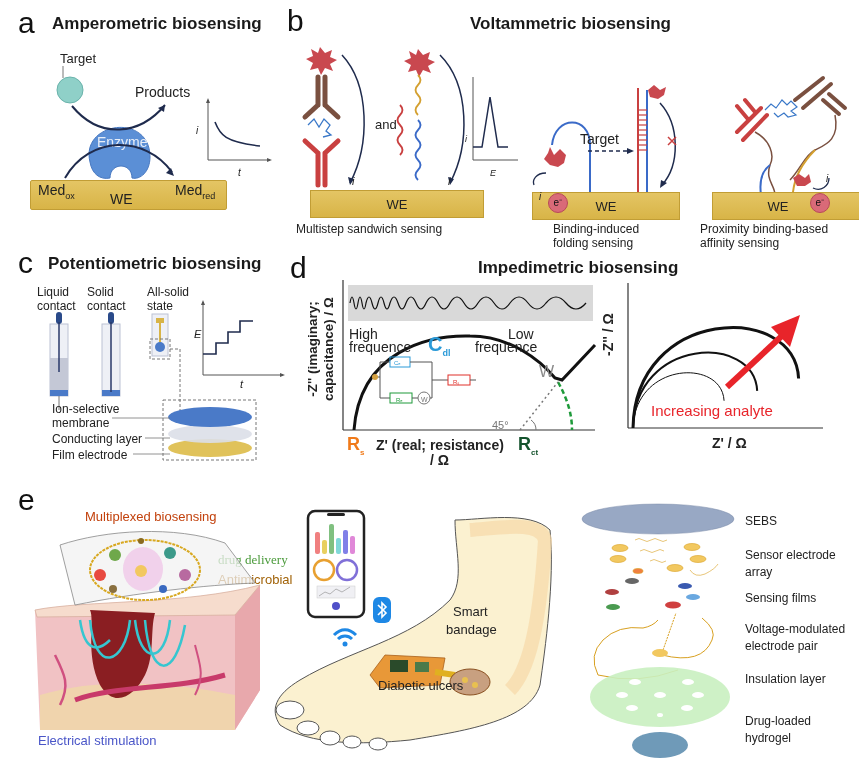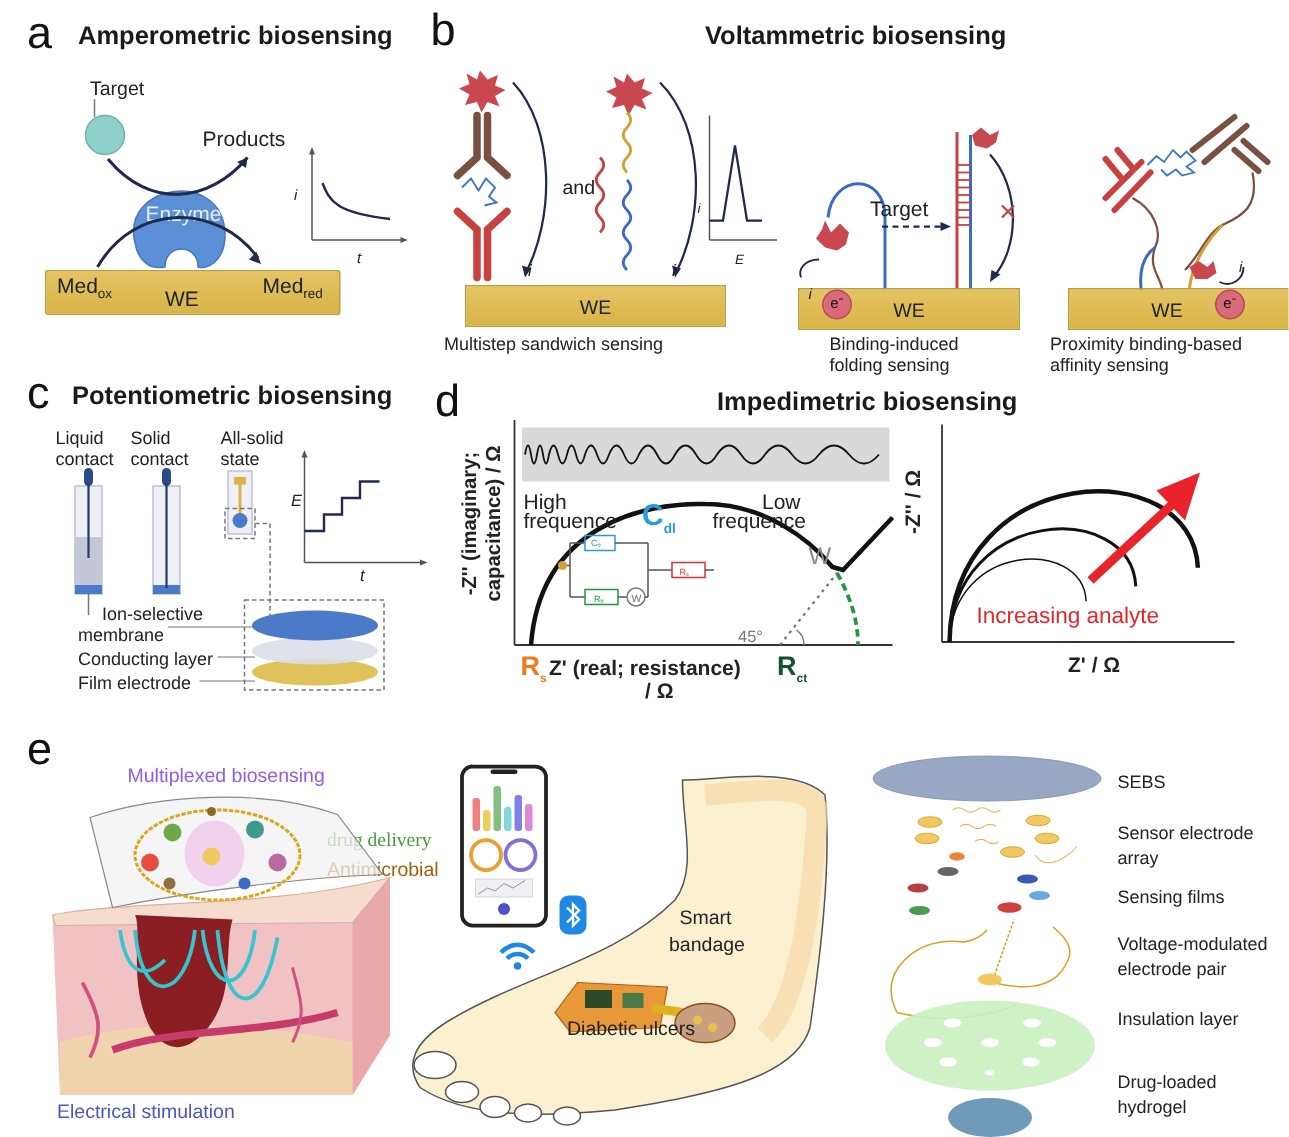--- a/index.html
+++ b/index.html
@@ -165,21 +165,21 @@
     <path d="M5,54 L18,54 L18,43 L30,43 L30,32 L42,32 L42,21 L55,21" fill="none" stroke="#1f2b4d" stroke-width="1.6"></path>
   </svg>
   <div class="lbl" style="left:194px;top:327px;font-style:italic;font-size:11px;">E</div>
   <div class="lbl" style="left:240px;top:377px;font-style:italic;font-size:11px;">t</div>
   <svg style="left:160px;top:398px;" width="100" height="65">
     <rect x="3" y="2" width="93" height="60" fill="none" stroke="#777" stroke-dasharray="3,2"></rect>
     <ellipse cx="50" cy="50" rx="42" ry="9" fill="#e0c25a"></ellipse>
     <ellipse cx="50" cy="36" rx="42" ry="9" fill="#dcdfe8" opacity="0.9"></ellipse>
     <ellipse cx="50" cy="19" rx="42" ry="10" fill="#4a7ac8"></ellipse>
   </svg>
-  <div class="lbl" style="left:52px;top:402px;margin-left:16px;">Ion-selective</div>
+  <div class="lbl" style="left:52px;top:402px;">Ion-selective</div>
   <div class="lbl" style="left:52px;top:416px;">membrane</div>
   <div class="lbl" style="left:52px;top:432px;">Conducting layer</div>
   <div class="lbl" style="left:52px;top:448px;">Film electrode</div>
   <svg style="left:0;top:0;" width="260" height="470">
     <line x1="112" y1="418" x2="170" y2="418" stroke="#777" stroke-width="0.8"></line>
     <line x1="145" y1="438" x2="170" y2="438" stroke="#777" stroke-width="0.8"></line>
     <line x1="133" y1="454" x2="170" y2="454" stroke="#777" stroke-width="0.8"></line>
   </svg>
 </div>
 
@@ -223,21 +223,21 @@
     <div style="position:absolute;left:0;top:0;transform:rotate(-90deg);transform-origin:0 0;font-weight:bold;font-size:13.5px;line-height:16px;text-align:center;width:150px;white-space:normal;">-Z'' (imaginary; capacitance) / Ω</div>
   </div>
   <div class="lbl" style="left:349px;top:327px;font-size:14px;">High</div>
   <div class="lbl" style="left:349px;top:340px;font-size:14px;">frequence</div>
   <div class="lbl" style="left:428px;top:333px;font-size:20px;font-weight:bold;color:#2a9ad8;line-height:22px;"><span>C</span><sub style="font-size:9px;">dl</sub></div>
   <div class="lbl" style="left:492px;top:327px;font-size:14px;margin-left:16px;">Low</div>
   <div class="lbl" style="left:475px;top:340px;font-size:14px;">frequence</div>
   <div class="lbl" style="left:539px;top:365px;font-size:16px;color:#8a8a8a;">W</div>
   <div class="lbl" style="left:492px;top:418px;font-size:11px;color:#777;">45°</div>
   <div class="lbl" style="left:347px;top:434px;font-size:18px;font-weight:bold;color:#f07a1a;line-height:20px;"><span>R</span><sub style="font-size:8px;">s</sub></div>
-  <div class="lbl" style="left:366px;top:438px;font-size:14px;font-weight:bold;">Z' (real; resistance)</div>
+  <div class="lbl" style="left:376px;top:438px;font-size:14px;font-weight:bold;">Z' (real; resistance)</div>
   <div class="lbl" style="left:430px;top:453px;font-size:14px;font-weight:bold;">/ Ω</div>
   <div class="lbl" style="left:518px;top:434px;font-size:18px;font-weight:bold;color:#14532d;line-height:20px;"><span>R</span><sub style="font-size:8px;">ct</sub></div>
 
   <svg id="analyte-plot" style="left:625px;top:283px;" width="200" height="150">
     <line x1="3" y1="0" x2="3" y2="145" stroke="#333" stroke-width="1.2"></line>
     <line x1="3" y1="145" x2="198" y2="145" stroke="#333" stroke-width="1.2"></line>
     <g id="analyte-curves">
         <path d="M8,145 C10,78.44999999999999 97.10000000000001,75.425 99.08000000000001,117.77499999999999" fill="none" stroke="#111" stroke-width="1"></path>
         <path d="M8,145 C10,54.249999999999986 129.5,50.125000000000014 132.2,107.875" fill="none" stroke="#111" stroke-width="2"></path>
         <path d="M8,145 C10,23.999999999999986 170,18.500000000000014 173.6,95.5" fill="none" stroke="#111" stroke-width="3"></path>
@@ -247,21 +247,21 @@
   </svg>
   <div class="lbl" style="left:601px;top:356px;width:0;height:0;">
     <div style="position:absolute;left:0;top:0;transform:rotate(-90deg);transform-origin:0 0;font-weight:bold;font-size:14px;">-Z'' / Ω</div>
   </div>
   <div class="lbl" style="left:651px;top:404px;font-size:15px;color:#e8242a;">Increasing analyte</div>
   <div class="lbl" style="left:712px;top:436px;font-size:14px;font-weight:bold;">Z'  / Ω</div>
 </div>
 
 <div>
   <div class="panel-letter" style="left:18px;top:485px;">e</div>
-  <div class="lbl" style="left:85px;top:510px;font-size:13px;color:#8b5cf6;">Multiplexed biosensing</div>
+  <div class="lbl" style="left:85px;top:510px;font-size:13px;color:#c2410c;">Multiplexed biosensing</div>
   <div class="lbl" style="left:218px;top:536px;font-size:13px;color:#a16207;margin-top:37px;">Antimicrobial</div>
   <div class="lbl" style="left:218px;top:553px;font-size:13px;color:#4a9a3a;font-family:Liberation Serif, serif;">drug delivery</div>
 
   <svg style="left:25px;top:525px;" width="250" height="210">
     <path d="M10,85 L200,85 L235,60 L235,165 L210,205 L15,205 Z" fill="#f1c2c4"></path>
     <path d="M210,90 L235,60 L235,165 L210,205 Z" fill="#e8a8ac"></path>
     <path d="M10,85 C60,75 160,80 235,60 L210,90 L12,92 Z" fill="#f6dccd" stroke="#d8b0a0" stroke-width="0.8"></path>
     <path d="M15,170 C80,150 160,160 210,170 L210,205 L15,205 Z" fill="#f0d8a8" opacity="0.8"></path>
     <path d="M65,85 C70,95 60,130 75,160 C90,185 110,170 120,150 C130,130 125,105 130,88 Z" fill="#8a1e22"></path>
     <path d="M50,175 C90,160 150,165 200,150" fill="none" stroke="#c83a6a" stroke-width="5"></path>

